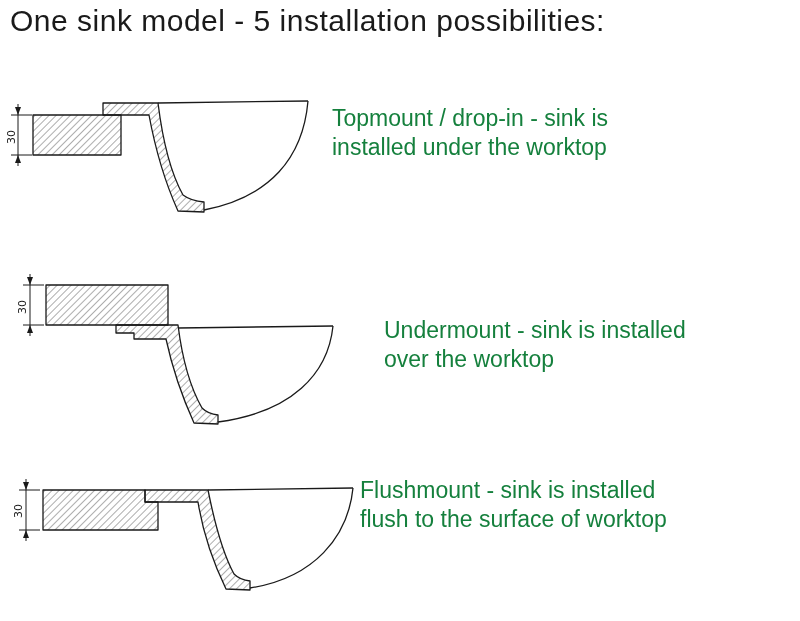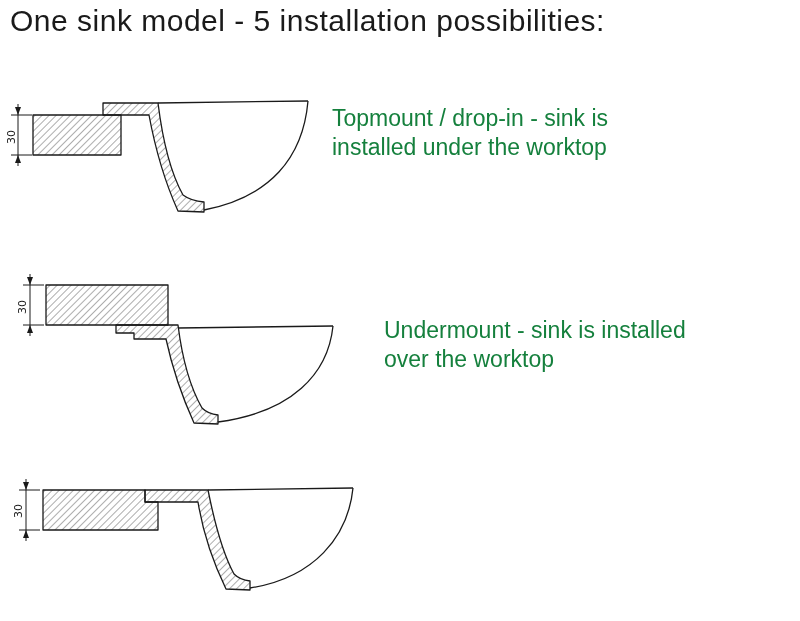--- a/index.html
+++ b/index.html
@@ -93,14 +93,18 @@
       <line class="dimline" x1="14" y1="27" x2="14" y2="89"></line>
       <polygon class="dimarrow" points="14,38 11,30 17,30"></polygon>
       <polygon class="dimarrow" points="14,78 11,86 17,86"></polygon>
       <text class="dimtext" x="10" y="59" text-anchor="middle" transform="rotate(-90 10 59)">30</text>
     </g>
     <path class="hatched" fill="url(#h3)" d="M31,38 L133,38 L133,50 L146,50 L146,78 L31,78 Z"></path>
     <path class="hatched" fill="url(#h3)" d="M133,38 L196,38 C202,68 210,100 222,122 Q228,128 238,129 L238,138 L214,137 C200,108 190,75 186,50 L133,50 Z"></path>
     <line class="outline" x1="196" y1="38" x2="341" y2="36"></line>
     <path class="outline" d="M341,36 C336,85 302,126 238,136"></path>
   </svg>
+  <div class="caption cap3">
+    <span class="cap-line">Flushmount - sink is installed</span>
+    <span class="cap-line">flush to the surface of worktop</span>
+  </div>
 
 </div>
 
 </body></html>

